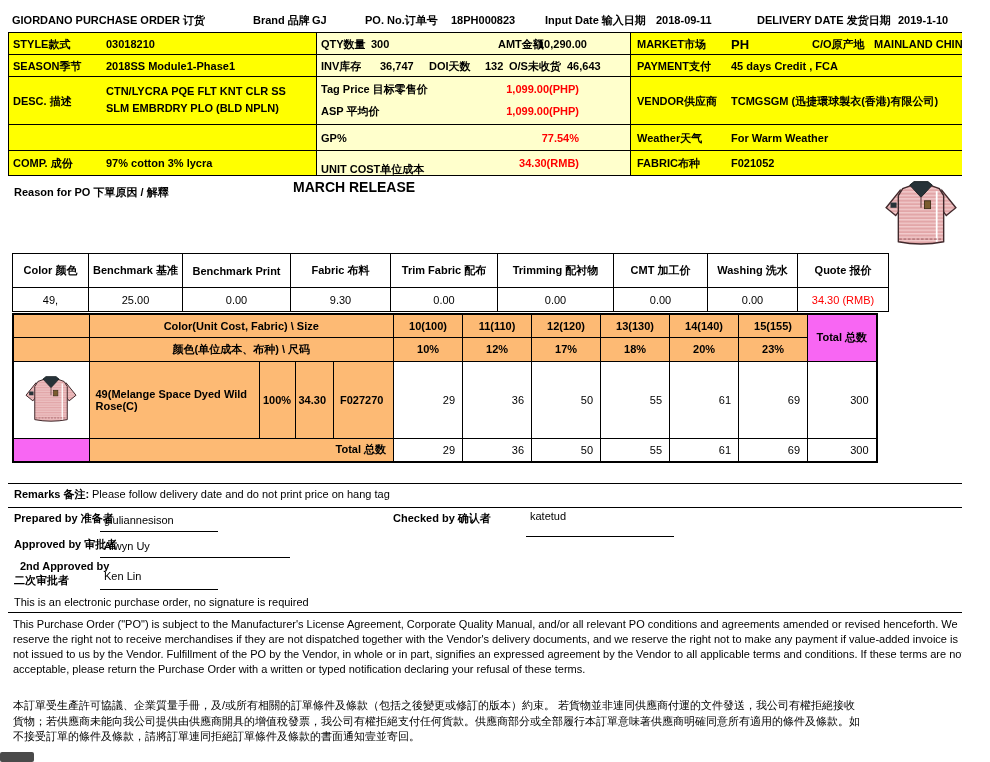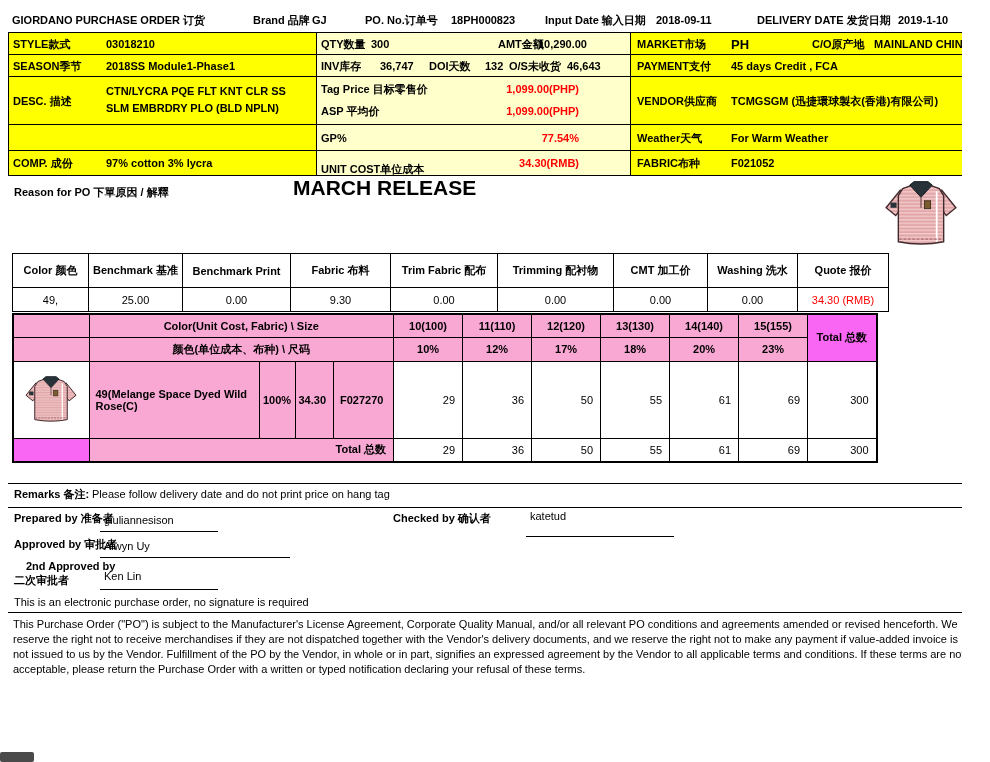--- a/index.html
+++ b/index.html
@@ -18,21 +18,21 @@
   .red{color:#FF0000}
   .rblock{position:absolute;left:420px;width:150px;text-align:right;white-space:nowrap}
   .hline{position:absolute;left:8px;width:974px;height:1px;background:#000}
   .uline{position:absolute;height:1px;background:#000}
   table{border-collapse:collapse;table-layout:fixed;font-size:11px}
   td{border:1px solid #000;text-align:center;vertical-align:middle;padding:1px 3px;overflow:hidden}
   .cost-table{position:absolute;left:12px;top:253px}
   .cost-table .hdr td{font-weight:bold;height:34px}
   .cost-table .val td{height:24px}
   .size-table{position:absolute;left:12px;top:313px;border:2px solid #000}
-  .pink{background:#f9a8d4}
+  .pink{background:#fdba74}
   .magenta{background:#F866F3}
   .size-table .h1 td{height:23px;font-weight:bold}
   .size-table .h2 td{height:24px;font-weight:bold}
   .size-table .data td{height:77px}
   .size-table .totalrow td{height:24px}
   .num{text-align:right;padding-right:7px}
   .lft{text-align:left;padding-left:6px}
   .para{position:absolute;line-height:14.9px;white-space:normal}
   .shirt-large{position:absolute;left:878px;top:179px}
   .artifact{position:absolute;left:0;top:752px;width:34px;height:10px;background:#4a4a4a;border-radius:2px}
@@ -117,21 +117,21 @@
     <div class="seg segD"></div>
     <span class="t b" style="left:4px;">COMP. 成份</span>
     <span class="t b" style="left:97px;">97% cotton 3% lycra</span>
     <span class="t b" style="left:312px;margin-top:6px;">UNIT COST单位成本</span>
     <span class="t b red rblock">34.30(RMB)</span>
     <span class="t b" style="left:628px;">FABRIC布种</span>
     <span class="t b" style="left:722px;">F021052</span>
   </div>
 
   <span class="tt b" style="left:14px;top:186px;">Reason for PO 下單原因  / 解釋</span>
-  <span class="tt b" style="left:293px;top:181px;font-size:21px;">MARCH RELEASE</span>
+  <span class="tt b" style="left:293px;top:181px;font-size:14px;">MARCH RELEASE</span>
 
   <div class="shirt-large">
     <svg width="86" height="68" viewBox="0 0 96 78">
       <defs>
         <pattern id="stripesA" width="4" height="4" patternUnits="userSpaceOnUse">
           <rect width="4" height="4" fill="#e2a6a8"></rect>
             <rect y="2" width="4" height="1.6" fill="#f1cbcc"></rect>
         </pattern>
       </defs>
       <polygon points="24,13 8,33 19,42 28,30" fill="url(#stripesA)" stroke="#41292c" stroke-width="1.6"></polygon>
@@ -277,24 +277,25 @@
   <div class="uline" style="left:100px;top:531px;width:118px;"></div>
 
   <span class="tt b" style="left:393px;top:512px;">Checked by 确认者</span>
   <span class="tt" style="left:530px;top:510px;">katetud</span>
   <div class="uline" style="left:526px;top:536px;width:148px;"></div>
 
   <span class="tt b" style="left:14px;top:538px;">Approved by 审批者</span>
   <span class="tt" style="left:104px;top:540px;">Alwyn Uy</span>
   <div class="uline" style="left:100px;top:557px;width:190px;"></div>
 
-  <span class="tt b" style="left:26px;top:560px;">2nd Approved by</span>
+  <span class="tt b" style="left:20px;top:560px;">2nd Approved by</span>
   <span class="tt b" style="left:14px;top:574px;">二次审批者</span>
   <span class="tt" style="left:104px;top:570px;">Ken Lin</span>
   <div class="uline" style="left:100px;top:589px;width:118px;"></div>
 
   <span class="tt" style="left:14px;top:596px;">This is an electronic purchase order, no signature is required</span>
   <div class="hline" style="top:612px;"></div>
 
   <div class="para" style="left:13px;top:617px;width:952px;">This Purchase Order ("PO") is subject to the Manufacturer's License Agreement, Corporate Quality Manual, and/or all relevant PO conditions and agreements amended or revised henceforth. We reserve the right not to receive merchandises if they are not dispatched together with the Vendor's delivery documents, and we reserve the right not to make any payment if value-added invoice is not issued to us by the Vendor. Fulfillment of the PO by the Vendor, in whole or in part, signifies an expressed agreement by the Vendor to all applicable terms and conditions. If these terms are not acceptable, please return the Purchase Order with a written or typed notification declaring your refusal of these terms.</div>
+  <div class="para" style="left:13px;top:698px;width:848px;line-height:15.5px;">本訂單受生產許可協議、企業質量手冊，及/或所有相關的訂單條件及條款（包括之後變更或修訂的版本）約束。 若貨物並非連同供應商付運的文件發送，我公司有權拒絕接收貨物；若供應商未能向我公司提供由供應商開具的增值稅發票，我公司有權拒絕支付任何貨款。供應商部分或全部履行本訂單意味著供應商明確同意所有適用的條件及條款。如不接受訂單的條件及條款，請將訂單連同拒絕訂單條件及條款的書面通知壹並寄回。</div>
 
   <div class="artifact"></div>
 </div>
 
 </body></html>

